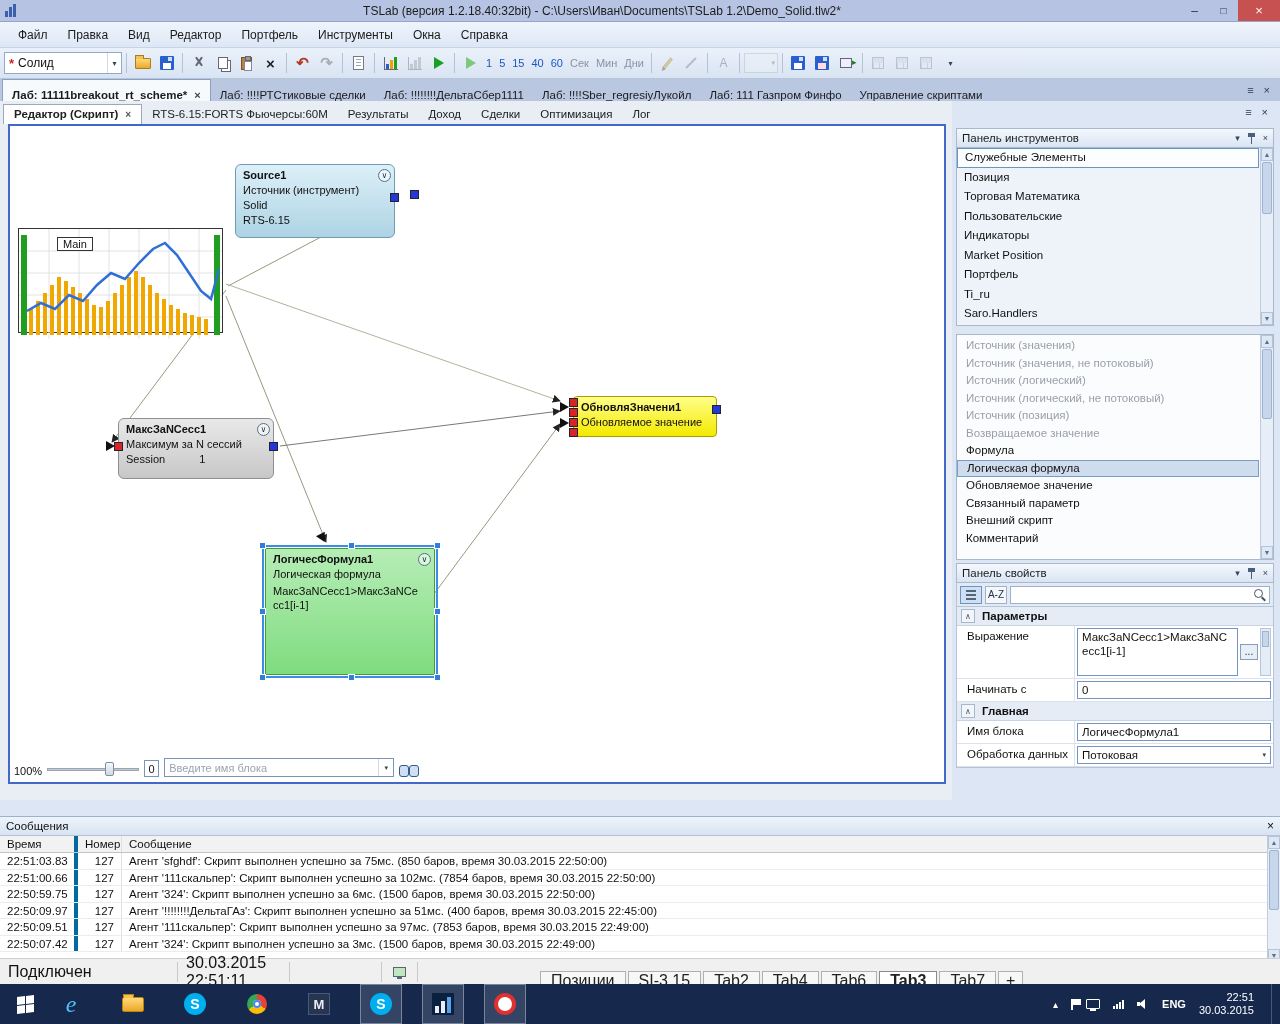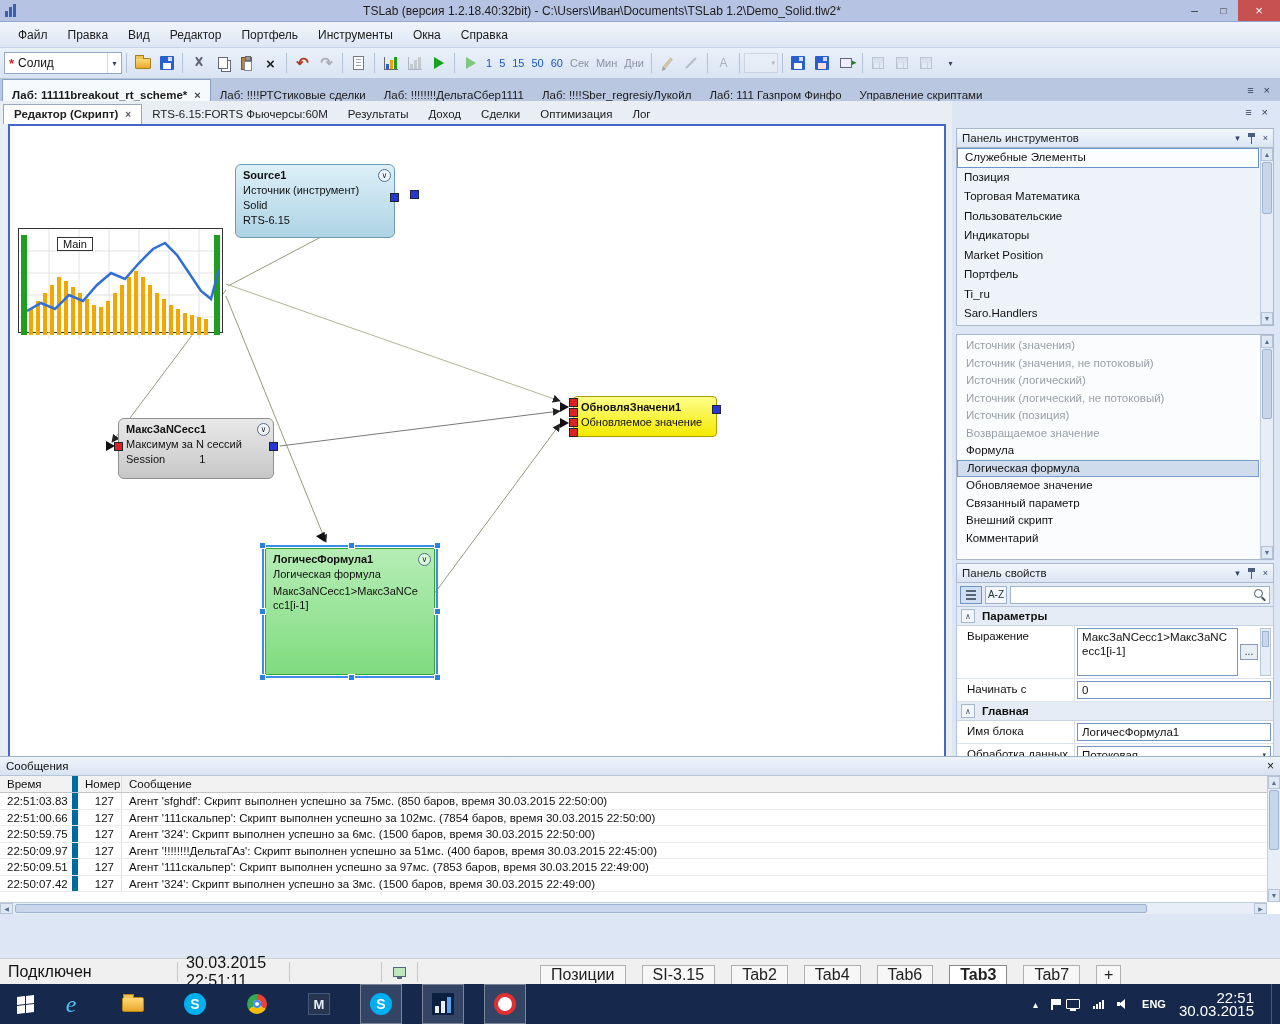--- a/index.html
+++ b/index.html
@@ -162,46 +162,46 @@
 .plab{width:118px;padding:4px 2px 2px 10px;border-right:1px solid #dbe2ee;font-size:11.5px;flex:none}
 .pvalc{flex:1;padding:2px;display:flex;align-items:center;gap:2px}
 .pbox{border:1px solid #7695c0;flex:1;min-height:18px;display:flex;align-items:center;padding:1px 4px;font-size:11.5px;background:#fff}
 .pbox.multi{align-items:flex-start;height:48px;word-break:break-all;line-height:14px}
 .more{width:18px;height:16px;border:1px solid #8a9cb8;background:#e8eef6;font-size:10px;line-height:8px;color:#234;flex:none;font-family:inherit}
 .mini-vs{width:11px;height:48px;background:#e4ecf6;border:1px solid #b8c6da;position:relative;flex:none}
 .mini-vs:before{content:"";position:absolute;left:1px;right:1px;top:2px;height:14px;background:#c7d6ea;border:1px solid #9fb4d0}
 .pbox .dda{margin-left:auto;font-size:7px;color:#345}
 
 
-.messages{position:absolute;left:0;top:756px;right:0;height:158px;background:#fff;border-top:1px solid #9fb2cc}
+.messages{position:absolute;left:0;top:816px;right:0;height:158px;background:#fff;border-top:1px solid #9fb2cc}
 .msg-header{height:19px;background:linear-gradient(#eef4fb,#d8e3f2);border-bottom:1px solid #b6c4d8;display:flex;align-items:center;padding:0 6px}
 .msg-header .mt{flex:1;font-size:11.5px}
 .msg-table{position:absolute;left:0;top:19px;right:13px;bottom:12px;overflow:hidden;font-size:11.5px}
 .mrow{display:flex;height:16.5px;line-height:16.5px;border-bottom:1px solid #ececec;white-space:nowrap}
 .mrow.mhead{background:#f2f2f2;border-bottom:1px solid #c4c4c4;height:17px}
-.mc-time{width:78px;padding-left:7px;border-right:6px solid #0369a1;flex:none}
+.mc-time{width:78px;padding-left:7px;border-right:4px solid #0369a1;flex:none}
 .mc-num{width:44px;padding-right:7px;text-align:right;border-right:1px solid #e0e0e0;flex:none}
 .mrow.mhead .mc-num{text-align:left;padding-left:7px}
 .mc-text{flex:1;padding-left:7px;overflow:hidden}
 .msg-vscroll{position:absolute;right:0;top:19px;bottom:12px;width:13px;background:#e7eef8;border-left:1px solid #c0cdde}
 .hscroll{position:absolute;left:0;right:13px;bottom:0;height:12px;background:#e7eef8;border-top:1px solid #c0cdde}
 .hscroll .sarr{position:absolute;top:0;width:13px;height:11px;font-size:6px;color:#5a6f8e;display:flex;align-items:center;justify-content:center;background:#dde8f4;border:1px solid #b6c4d8}
 .hscroll .lf{left:0}.hscroll .rt{right:0}
 .hscroll .sthumb{position:absolute;left:15px;right:120px;top:1px;height:9px;background:#c7d6ea;border:1px solid #9fb4d0;border-radius:2px}
 
 
 .statusbar{position:absolute;left:0;top:958px;right:0;height:26px;background:#f0f0f0;border-top:1px solid #cfcfcf;display:flex;align-items:center;font-size:16px}
 .sseg{height:20px;display:flex;align-items:center;padding:0 8px;border-right:1px solid #c8c8c8}
 .sseg.w1{width:178px}
 .sseg.w2{width:112px}
 .sseg.w3{width:92px}
 .sseg.w4{width:36px;justify-content:center}
 .i-conn{width:13px;height:10px;border:1px solid #567;background:#bfe6bf;position:relative}
 .i-conn:after{content:"";position:absolute;left:3px;right:3px;bottom:-3px;height:2px;background:#567}
-.stabs{position:absolute;left:540px;top:6px;display:flex;gap:16px}
+.stabs{position:absolute;left:540px;top:12px;display:flex;gap:2px}
 .stab{height:20px;display:flex;align-items:center;justify-content:center;padding:0 10px;border:1px solid #b0b0b0;background:#f7f7f7;color:#222}
 .stab.active{background:#fff;border-color:#8a8a8a;font-weight:bold}
 .stab.plus{padding:0 7px}
 
 
 .taskbar{position:absolute;left:0;top:984px;right:0;height:40px;background:#16294d;display:flex;align-items:center}
 .start{width:50px;height:40px;display:flex;align-items:center;justify-content:center}
 .winlogo{display:grid;grid-template-columns:8px 8px;gap:1px;transform:skewY(-6deg)}
 .winlogo i{height:8px;background:#fff}
 .tb-app{width:42px;height:40px;display:flex;align-items:center;justify-content:center;margin-right:20px;position:relative}
@@ -223,21 +223,21 @@
 .i-flagw:before{content:"";position:absolute;left:2px;top:0;width:8px;height:6px;background:#fff}
 .i-monitor{width:14px;height:10px;border:1px solid #fff;border-radius:1px;position:relative}
 .i-monitor:after{content:"";position:absolute;left:3px;right:3px;bottom:-3px;height:2px;background:#fff}
 .i-bars{display:flex;align-items:flex-end;gap:1px;height:10px}
 .i-bars i{display:block;width:2px;background:#fff}
 .i-bars i:nth-child(1){height:3px}.i-bars i:nth-child(2){height:5px}.i-bars i:nth-child(3){height:7px}.i-bars i:nth-child(4){height:9px}
 .i-spk{position:relative;width:12px;height:10px}
 .i-spk:before{content:"";position:absolute;left:0;top:3px;width:3px;height:4px;background:#fff}
 .i-spk:after{content:"";position:absolute;left:2px;top:0;border-top:5px solid transparent;border-bottom:5px solid transparent;border-right:6px solid #fff}
 .lang{font-size:11px;font-weight:bold}
-.clock{text-align:right;font-size:15px;line-height:13px}
+.clock{text-align:right;font-size:11px;line-height:13px}
 .show-desktop{width:7px;height:40px;border-left:1px solid #44597e;margin-left:4px}
 </style>
 </head>
 <body>
 
 <div class="app">
 
   <div class="titlebar">
     <div class="app-icon">
         <i></i>
@@ -318,21 +318,21 @@
     <div class="tbtn">
         <span class="i-play"></span>
       </div>
     <div class="tsep"></div>
     <div class="tbtn">
         <span class="i-play lite"></span>
       </div>
     <span class="tf">1</span>
     <span class="tf">5</span>
     <span class="tf">15</span>
-    <span class="tf">50</span>
+    <span class="tf">40</span>
     <span class="tf">60</span>
     <span class="unit">Сек</span>
     <span class="unit">Мин</span>
     <span class="unit">Дни</span>
     <div class="tsep"></div>
     <div class="tbtn dis">
         <span class="i-pencil"></span>
       </div>
     <div class="tbtn dis">
         <span class="i-slash"></span>

